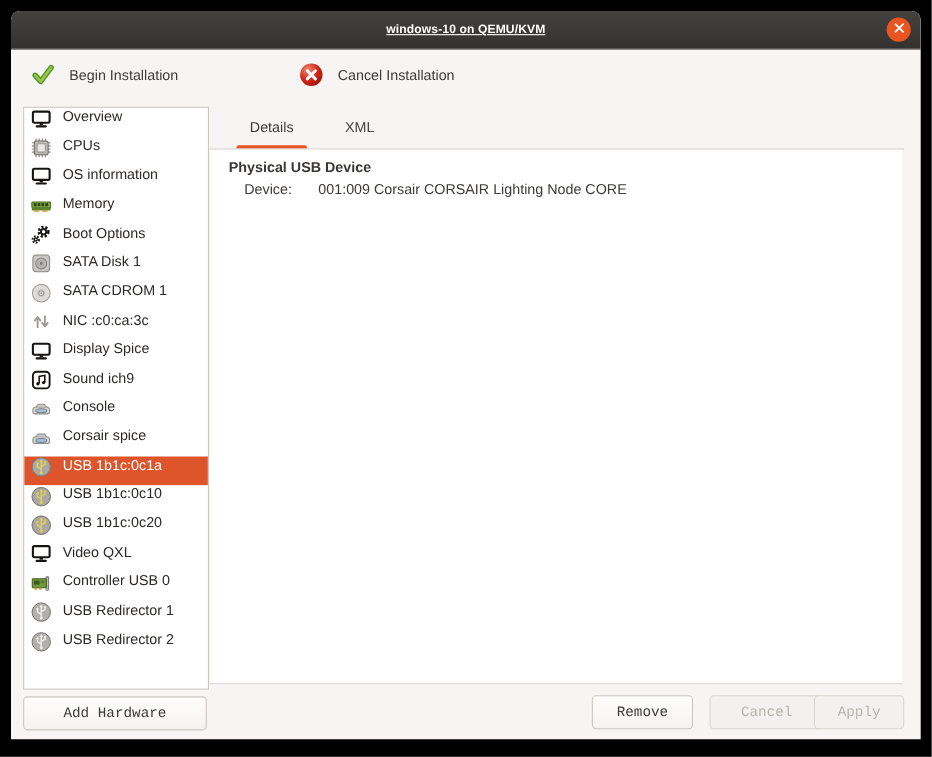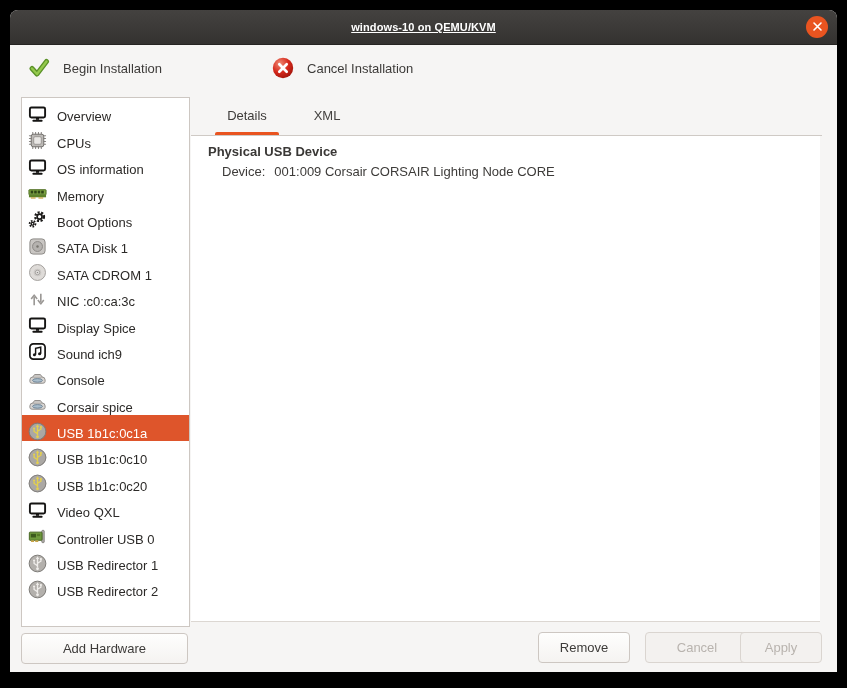--- a/index.html
+++ b/index.html
@@ -51,21 +51,21 @@
   .tool-item .tlabel{font-size:13px;color:var(--text);}
   #tool-begin{margin-left:18px;}
   #tool-cancel{margin-left:110px;}
   
   .listbox{
     position:absolute;left:11px;top:87px;width:169px;height:530px;
     background:#fff;border:1px solid var(--border);
     overflow:hidden;
   }
   .row{
-    height:26.4px;display:flex;align-items:flex-end;cursor:pointer;
+    height:26.4px;display:flex;align-items:flex-start;cursor:pointer;
     padding-left:5px;
   }
   .row .icon{width:20px;height:20px;flex:0 0 20px;display:flex;align-items:center;justify-content:center;}
   .row .icon svg{width:19px;height:19px;display:block;}
   .row .label{margin-left:10px;font-size:13px;color:#2C2A28;white-space:nowrap;}
   .row.selected{background:var(--selection);}
   .row.selected .label{color:#fff;}
   
   .tabbar{
     position:absolute;left:181px;top:85px;width:631px;height:40px;
@@ -86,30 +86,31 @@
     background:#CFCAC5;
   }
   
   .panel{
     position:absolute;left:181px;top:126px;width:629px;height:486px;
     background:#fff;
     border-bottom:1px solid #DCD7D2;
     padding:8px 0 0 17px;
   }
   .panel .heading{font-size:13px;font-weight:bold;color:#3A3836;}
-  .device-line{display:flex;margin-top:5px;padding-left:14px;font-size:13px;color:#3D3B39;}
+  .device-line{display:flex;margin-top:5px;padding-left:14px;font-size:13px;color:#3D3B39;gap:15px;}
   .device-line .dev-label{margin-right:9px;}
   
   .btn{
     position:absolute;height:31px;border-radius:4px;
     border:1px solid var(--border);
     background:linear-gradient(#FEFEFD,#F5F3F1);
     font-size:13px;color:#3D3B39;
     display:flex;align-items:center;justify-content:center;
     cursor:pointer;
+    font-family:Liberation Mono, monospace;
   }
   .btn.disabled{
     background:#F3F1EF;
     border-color:#DAD5D0;
     color:#B8B3AE;
     cursor:default;
   }
   #btn-addhw{left:11px;top:623px;width:167px;}
   #btn-remove{left:528px;top:622px;width:92px;}
   #btn-cancel{left:635px;top:622px;width:104px;}

